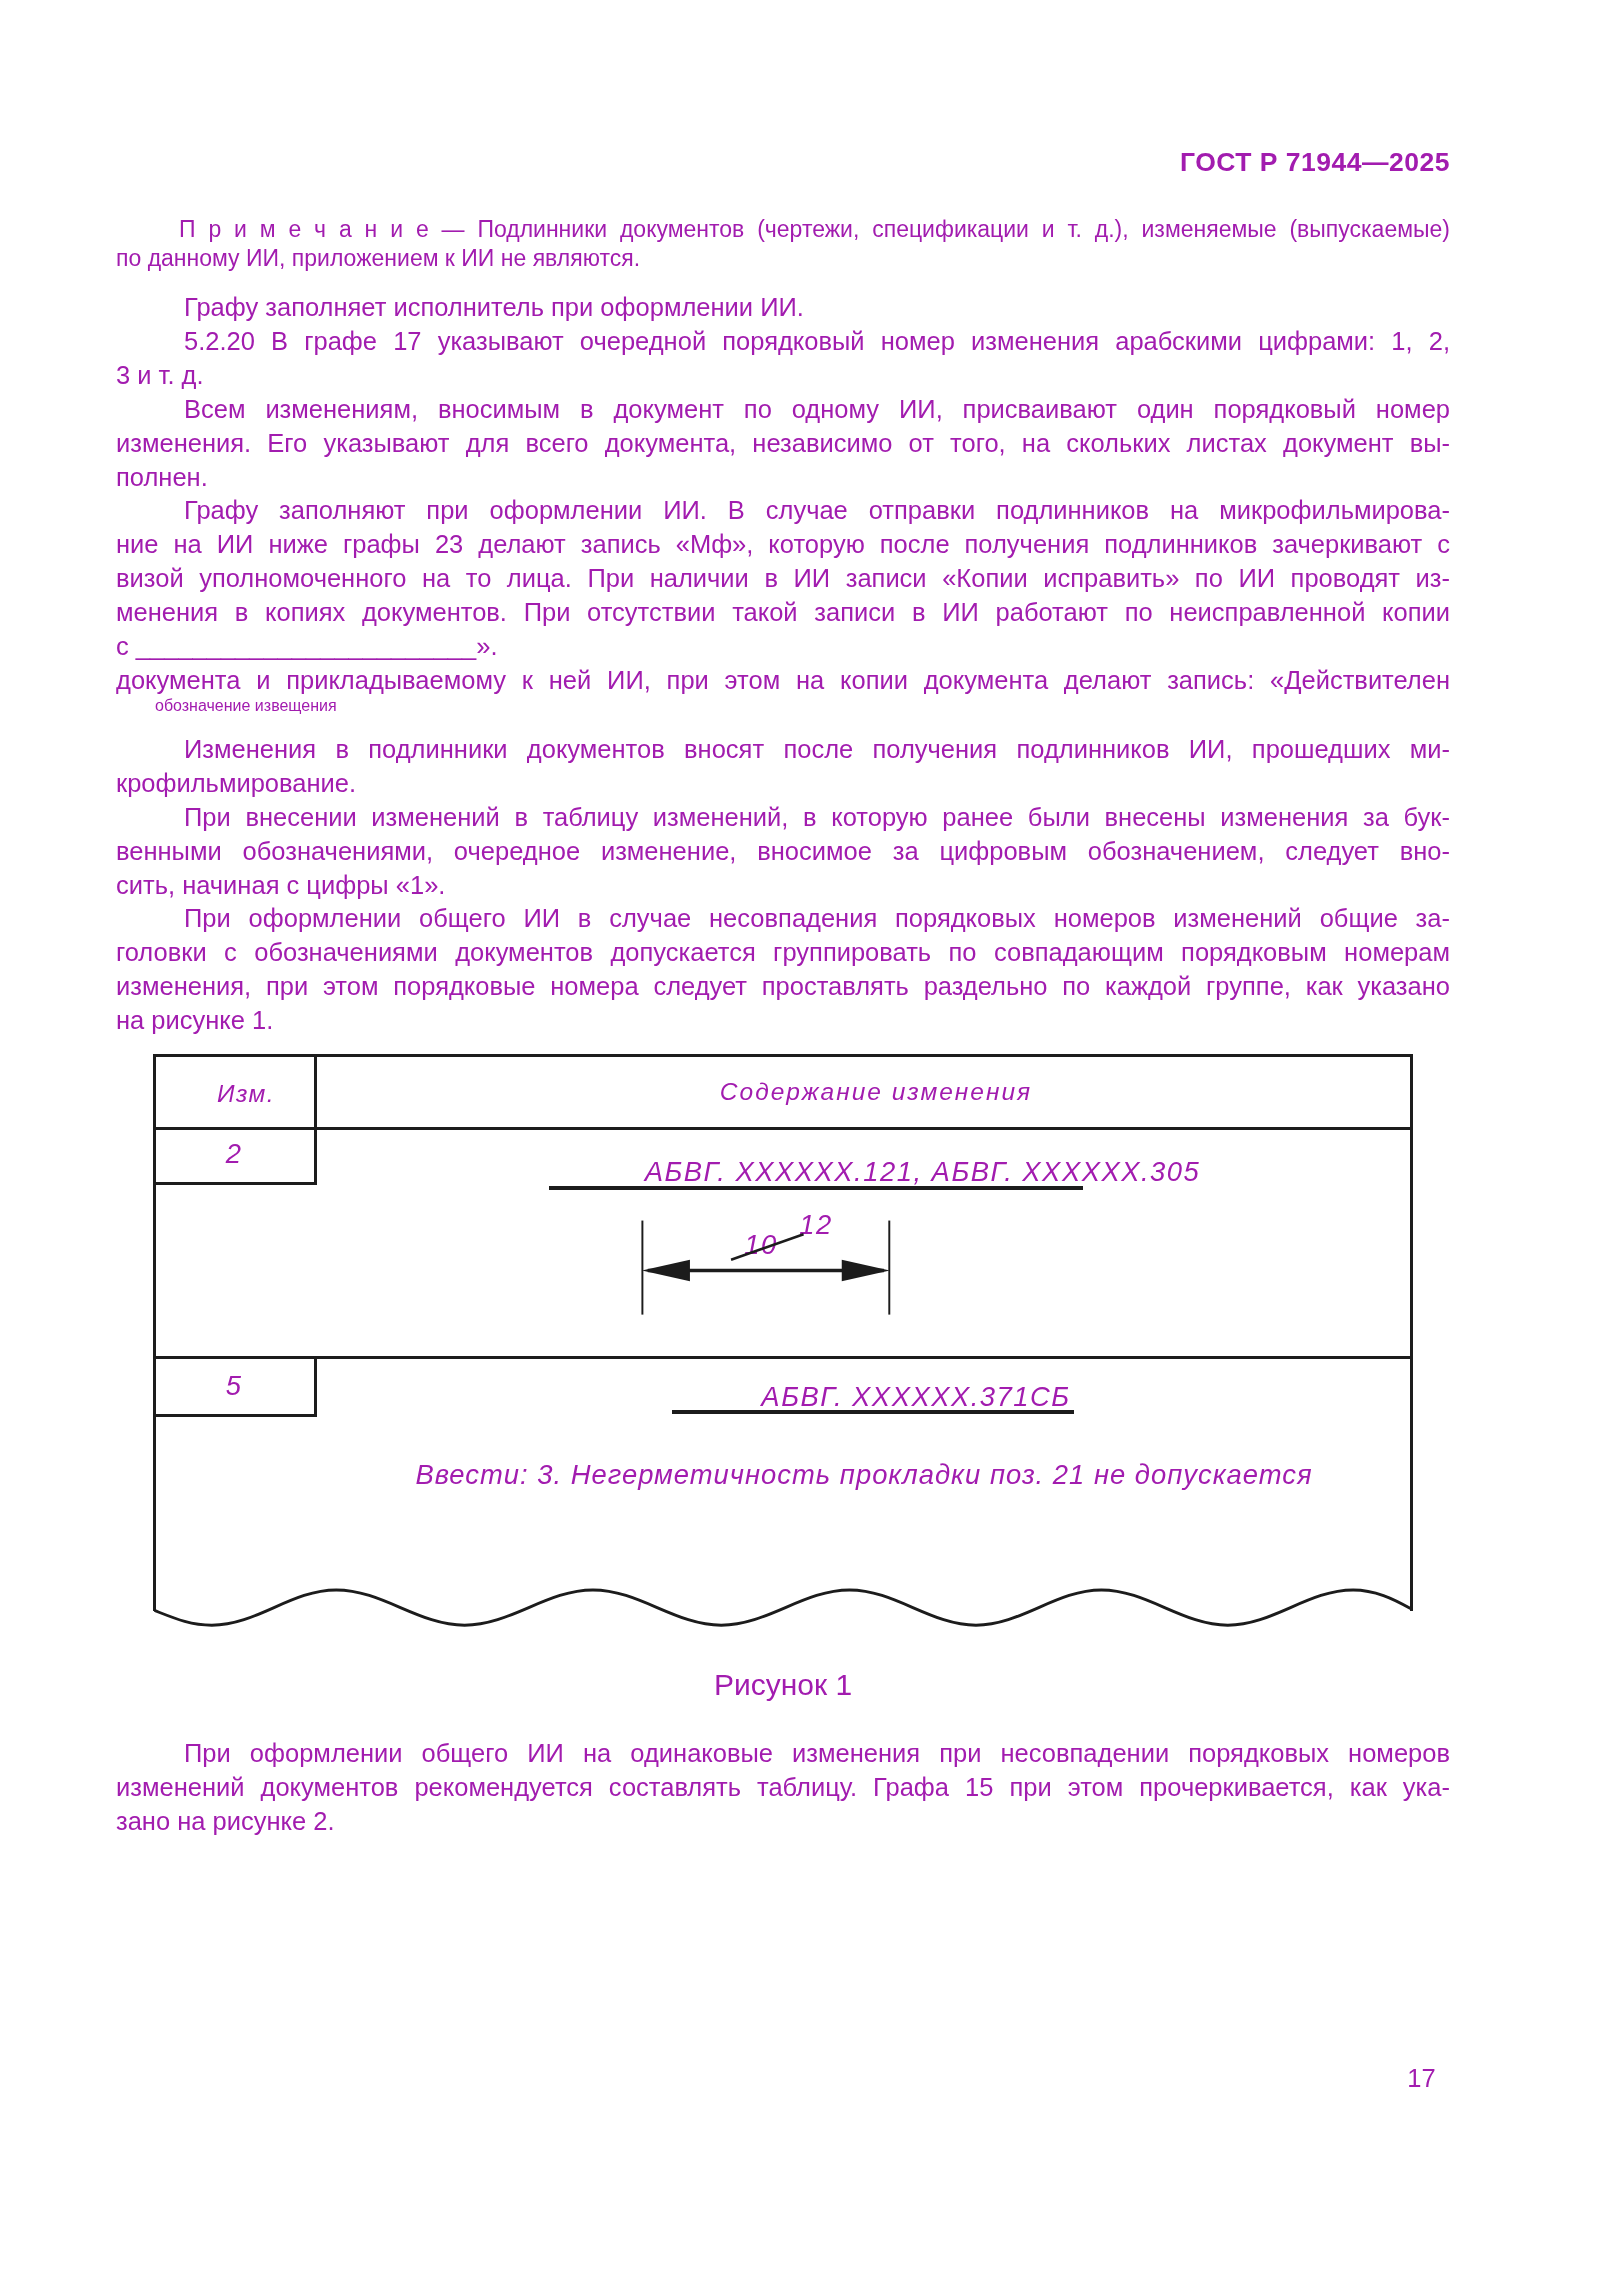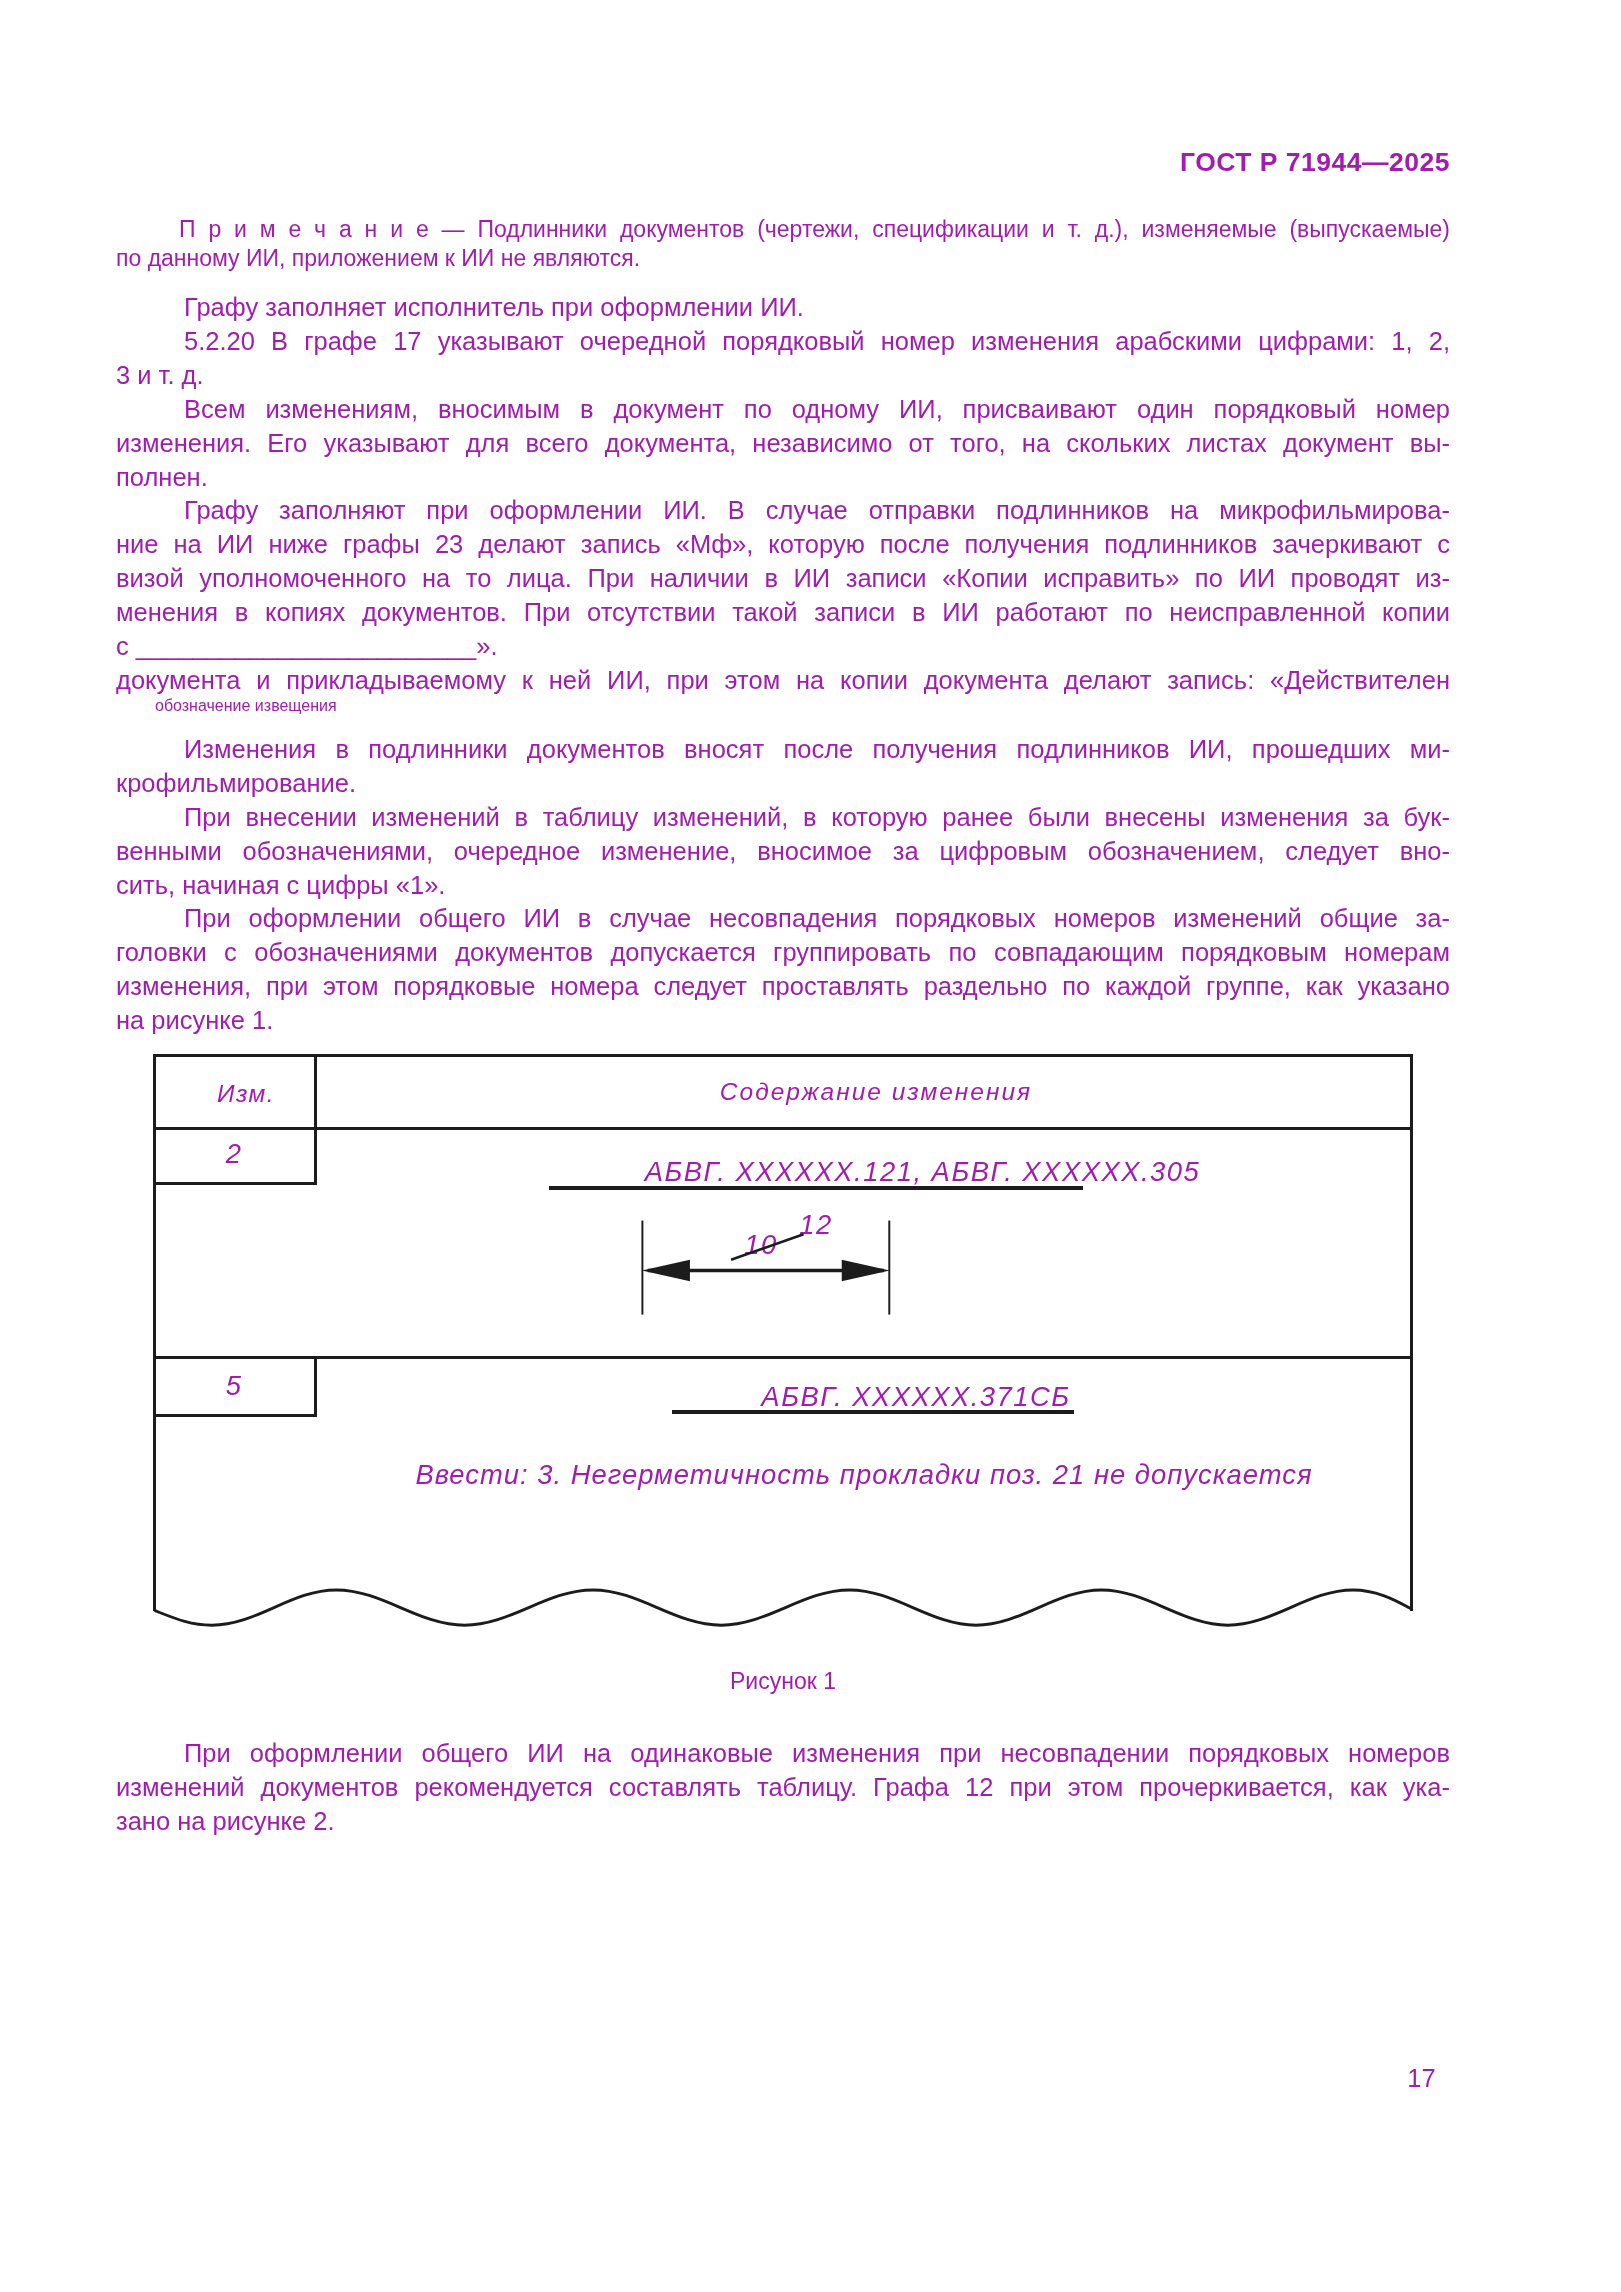--- a/index.html
+++ b/index.html
@@ -10,21 +10,21 @@
   }
   .blk{position:absolute;left:116px;width:1334px;}
   .doc-header{top:147px;text-align:right;font-weight:bold;font-size:26.5px;letter-spacing:0.5px;}
   .note{top:215px;font-size:23px;line-height:29px;}
   .body-para{font-size:25.5px;line-height:34px;}
   .ln{text-align:left;white-space:normal;}
   .j{text-align:justify;text-align-last:justify;}
   .ind{text-indent:68px;}
   .note .ind{text-indent:63px;}
   .blank-label{top:697px;font-size:16px;padding-left:39px;}
-  .fig-caption{top:1668px;text-align:center;font-size:23px;}
+  .fig-caption{top:1668px;text-align:center;font-size:30px;}
   .pagenum{position:absolute;top:2064px;left:1392px;width:59px;text-align:center;font-size:25.5px;}
 
   .fig{position:absolute;left:153px;top:1054px;width:1259px;height:580px;}
   .hline,.vline{position:absolute;background:#1c1c1c;}
   .ft{position:absolute;font-style:italic;letter-spacing:1.5px;text-align:center;line-height:1.15;}
   .ft-sm{font-size:24.5px;padding-left:12px;}
   .ft-md{font-size:27.4px;}
   .fig svg{position:absolute;left:0;top:0;}
 </style>
 </head>
@@ -119,20 +119,20 @@
       <polygon points="752,221 703,210 703,232" fill="#1c1c1c"></polygon>
       <line x1="590" y1="210" x2="664" y2="184" stroke="#1c1c1c" stroke-width="2.5"></line>
       <path d="M1.5,568 C22,576 38,583 60,583 C106,583 141,547 187,547 C234,547 271,583 318,583 C365,583 402,547 449,547 C496,547 533,583 580,583 C627,583 664,547 711,547 C757,547 794,583 840,583 C886,583 922,547 968,547 C1014,547 1051,583 1097,583 C1143,583 1179,547 1225,547 C1247,547 1266,556 1283.5,566" fill="none" stroke="#1c1c1c" stroke-width="3"></path>
     </svg>
   </div>
 
   <div class="blk fig-caption">Рисунок 1</div>
 
   <div class="blk body-para" style="top:1736px">
     <div class="ln j ind">При оформлении общего ИИ на одинаковые изменения при несовпадении порядковых номеров</div>
-    <div class="ln j">изменений документов рекомендуется составлять таблицу. Графа 12 при этом прочеркивается, как ука-</div>
+    <div class="ln j">изменений документов рекомендуется составлять таблицу. Графа 15 при этом прочеркивается, как ука-</div>
     <div class="ln">зано на рисунке 2.</div>
   </div>
 
   <div class="pagenum">17</div>
 
 </div>
 
 
 </body></html>

